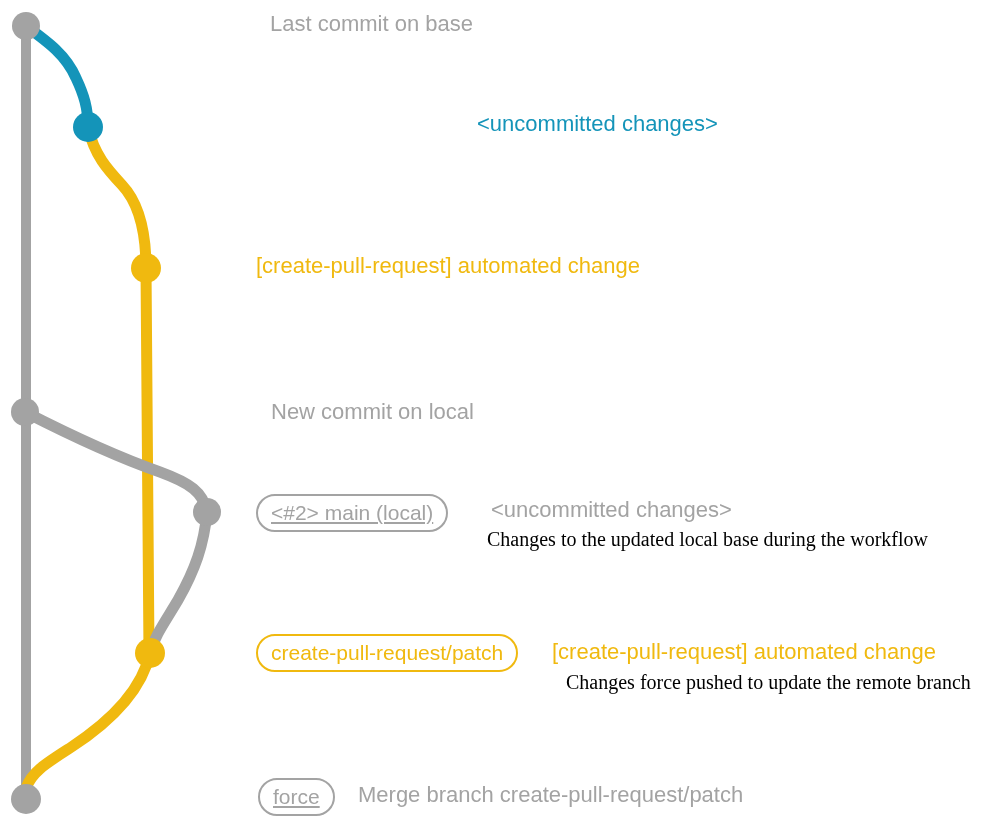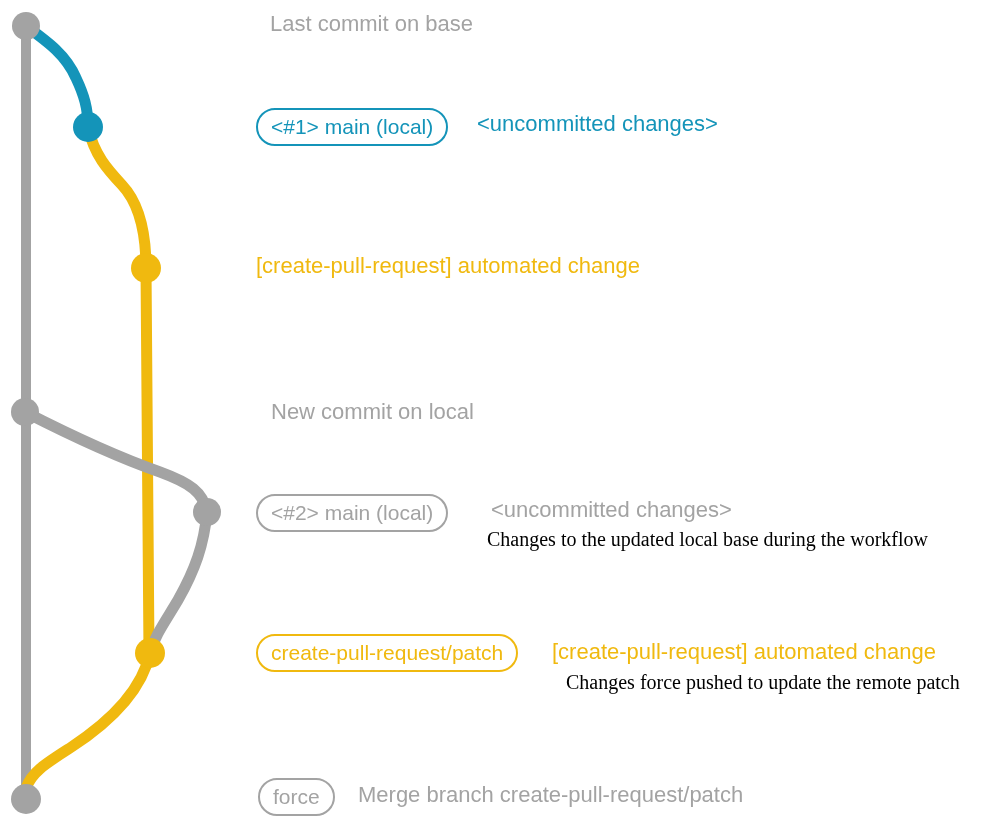--- a/index.html
+++ b/index.html
@@ -52,21 +52,21 @@
     display: inline-block;
     padding: 4px 13px 5px;
     border: 2px solid;
     border-radius: 19px;
     font-size: 21px;
     line-height: 25px;
     white-space: nowrap;
     background: var(--background);
   }
   .badge.teal   { border-color: var(--teal);   color: var(--teal); }
-  .badge.grayb  { border-color: var(--gray);   color: var(--gray); }
+  .badge.grayb  { border-color: var(--gray);   color: var(--gray); text-decoration: underline; }
   .badge.yellowb{ border-color: var(--yellow); color: var(--yellow); }
 </style>
 </head>
 <body>
 
 <div class="stage">
 
   <svg class="graph" width="981" height="827" viewBox="0 0 981 827">
 
     <path class="edge s-gray" stroke-width="10" d="M 26 26 L 26 799"></path>
@@ -87,31 +87,30 @@
     <circle class="f-teal" cx="88" cy="127" r="15"></circle>
     <circle class="f-yellow" cx="146" cy="268" r="15"></circle>
     <circle class="f-gray" cx="25" cy="412" r="14"></circle>
     <circle class="f-gray" cx="207" cy="512" r="14"></circle>
     <circle class="f-yellow" cx="150" cy="653" r="15"></circle>
     <circle class="f-gray" cx="26" cy="799" r="15"></circle>
   </svg>
 
   <div class="label gray" style="left:256px; top:10px;">Last commit on base</div>
 
-  <span class="badge teal" style="left:256px; top:108px;">&lt;#1&gt; main (local)</span>
   <div class="label teal" style="left:477px; top:110px;">&lt;uncommitted changes&gt;</div>
 
   <div class="label yellow" style="left:256px; top:252px;">[create-pull-request] automated change</div>
 
   <div class="label gray" style="left:257px; top:398px;">New commit on local</div>
 
   <span class="badge grayb" style="left:256px; top:494px;">&lt;#2&gt; main (local)</span>
   <div class="label gray" style="left:477px; top:496px;">&lt;uncommitted changes&gt;</div>
   <div class="caption" style="left:487px; top:527px;">Changes to the updated local base during the workflow</div>
 
   <span class="badge yellowb" style="left:256px; top:634px;">create-pull-request/patch</span>
   <div class="label yellow" style="left:552px; top:638px;">[create-pull-request] automated change</div>
-  <div class="caption" style="left:566px; top:670px;">Changes force pushed to update the remote patch</div>
+  <div class="caption" style="left:566px; top:670px;">Changes force pushed to update the remote branch</div>
 
   <span class="badge grayb" style="left:258px; top:778px;">force</span>
   <div class="label gray" style="left:344px; top:781px;">Merge branch create-pull-request/patch</div>
 
 </div>
 
 </body></html>

